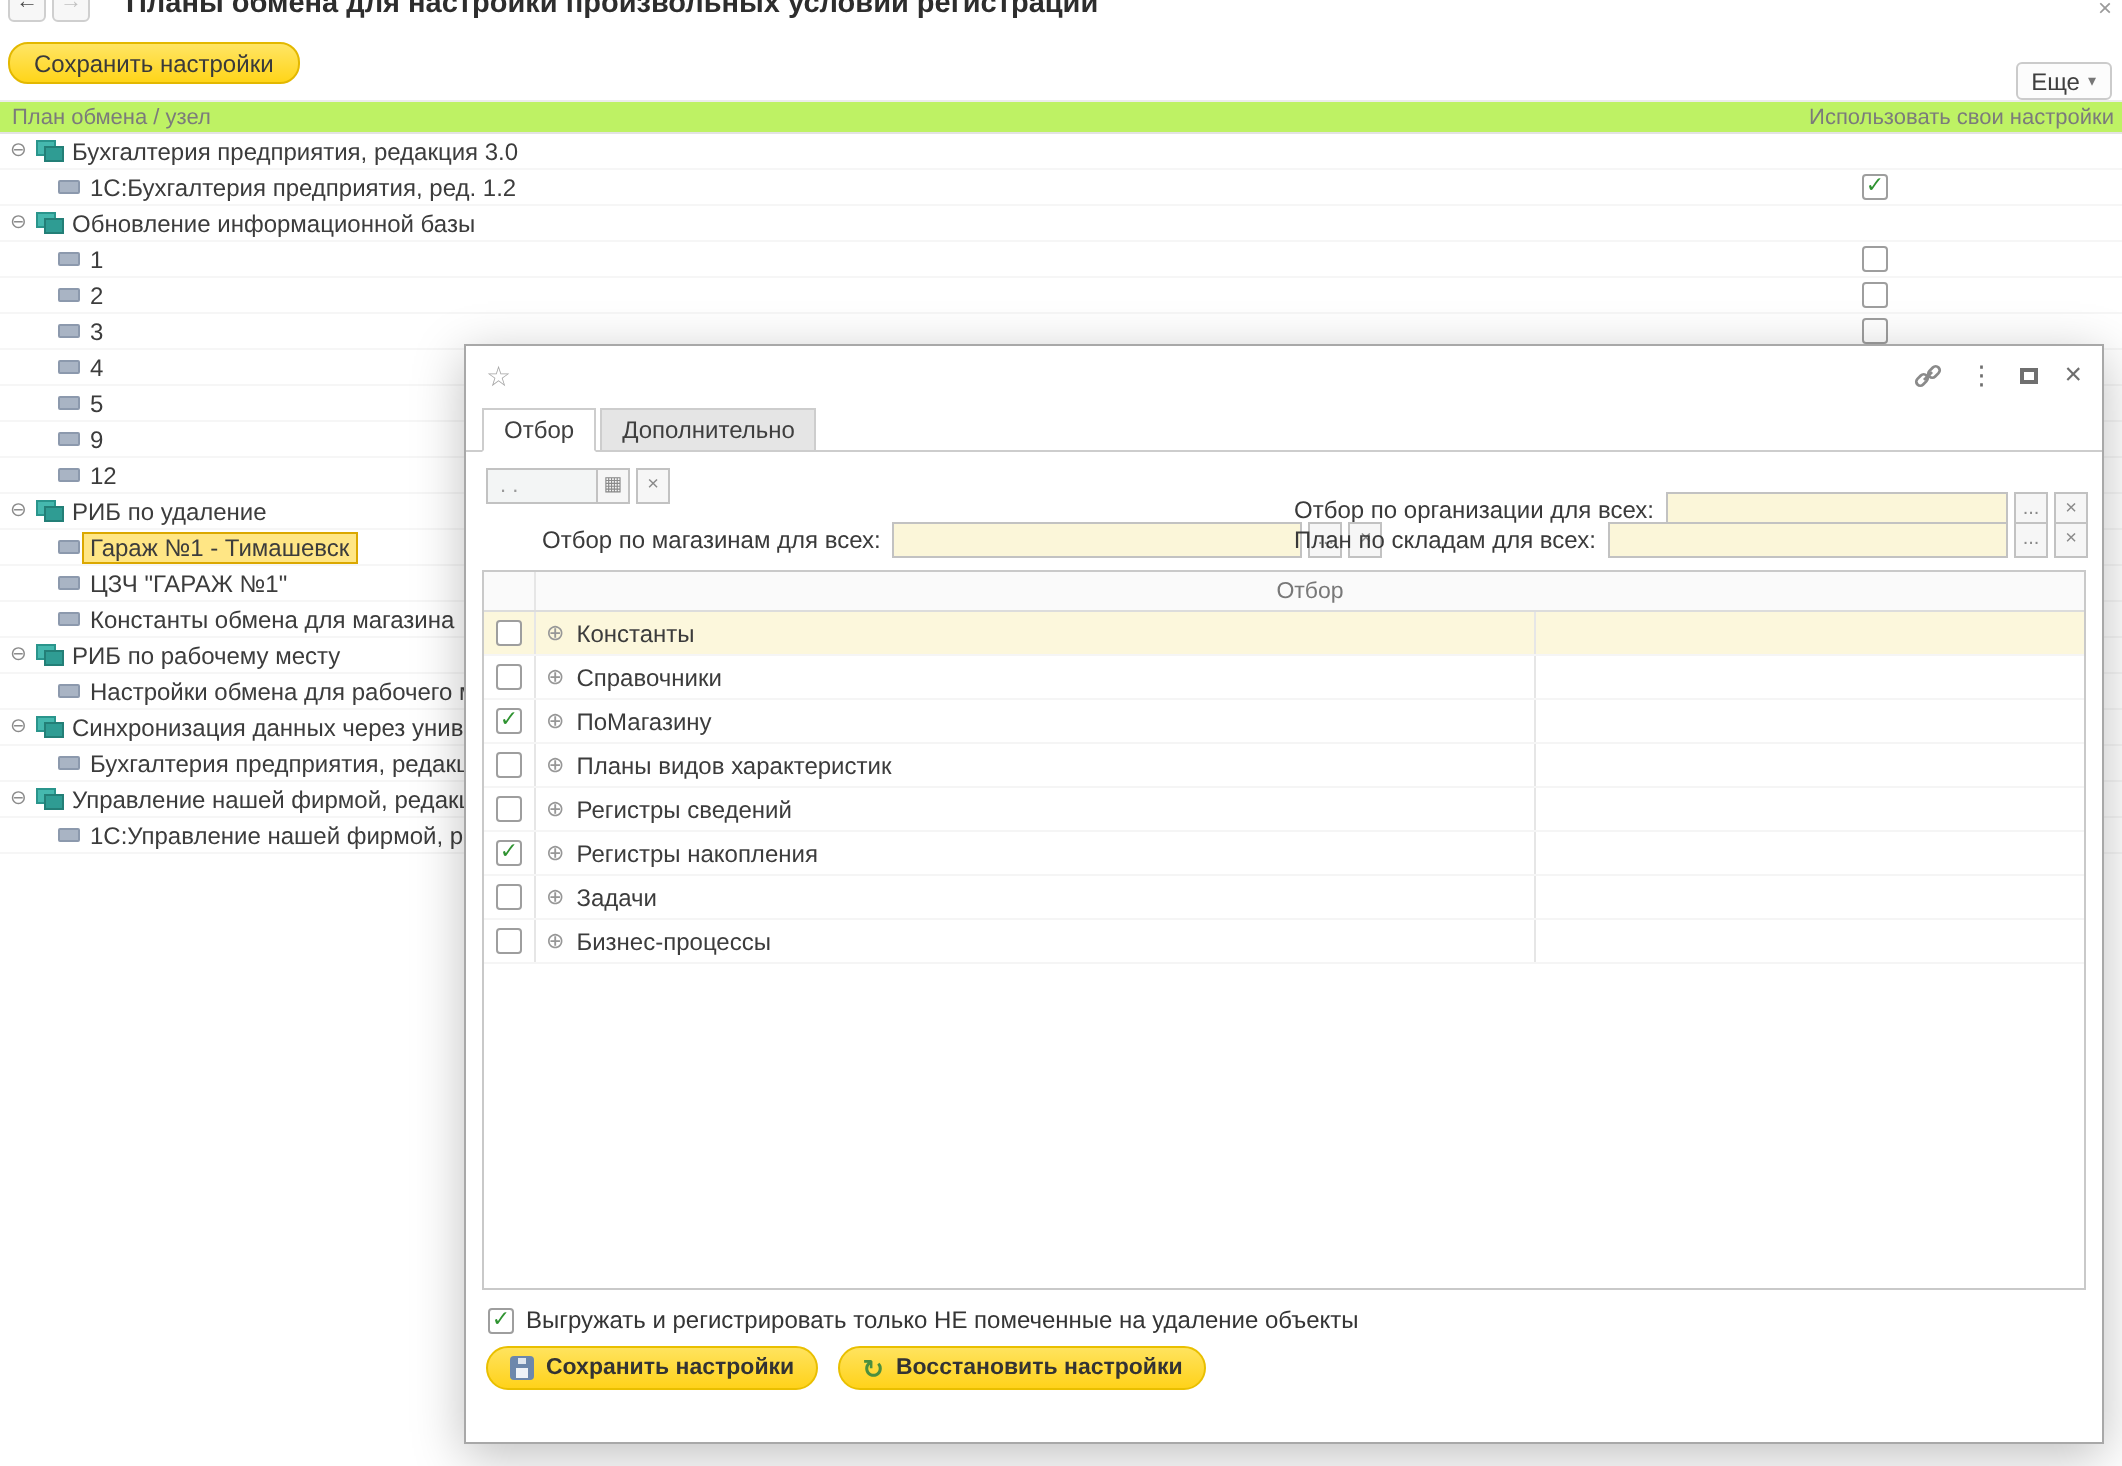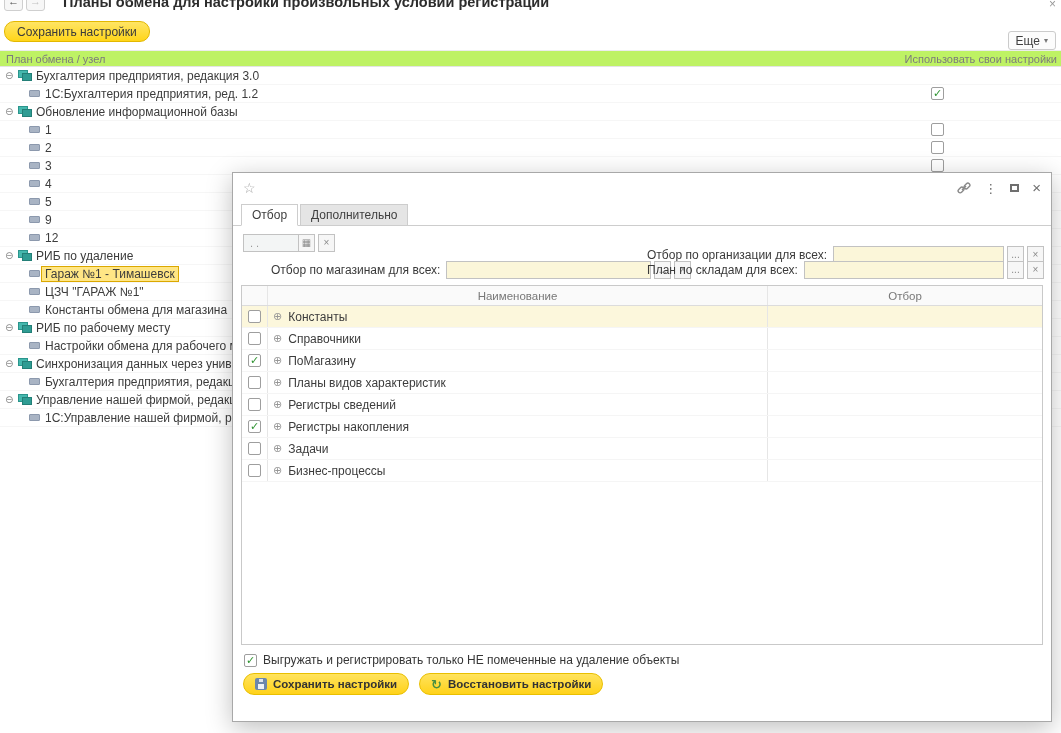--- a/index.html
+++ b/index.html
@@ -315,21 +315,20 @@
   <div class="frow f-wh">
     <span class="flabel">План по складам для всех:</span>
     <div class="fld flex"></div>
     <button class="sq-btn gap">...</button>
     <button class="sq-btn gap">×</button>
   </div>
 
   <div class="dtable">
     <div class="dt-head">
       <div class="col-cb"></div>
-      <div class="col-name">Наименование</div>
       <div class="col-filter">Отбор</div>
     </div>
     <div>
 
     <div class="dtrow cur">
           <span class="col-cb">
             <span class="cb13"></span>
           </span>
           <span class="col-name">
             <span class="plus">⊕</span>

